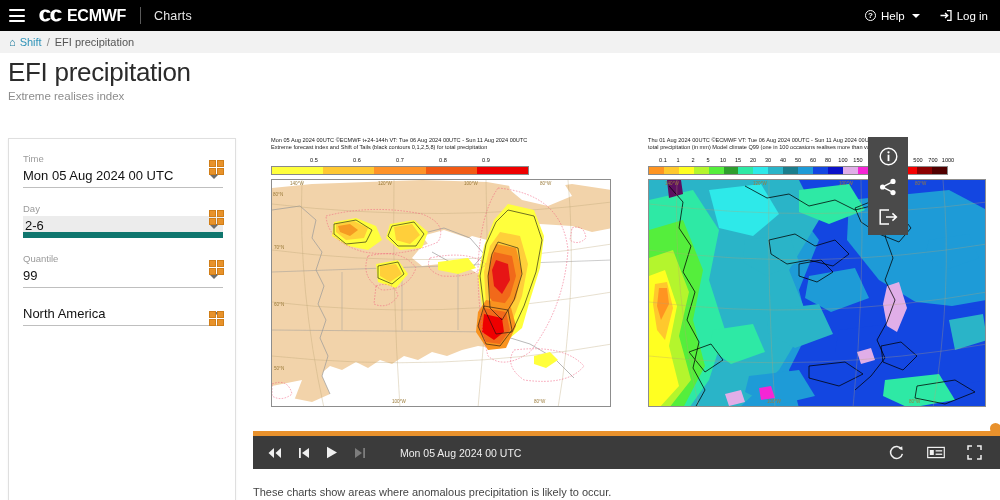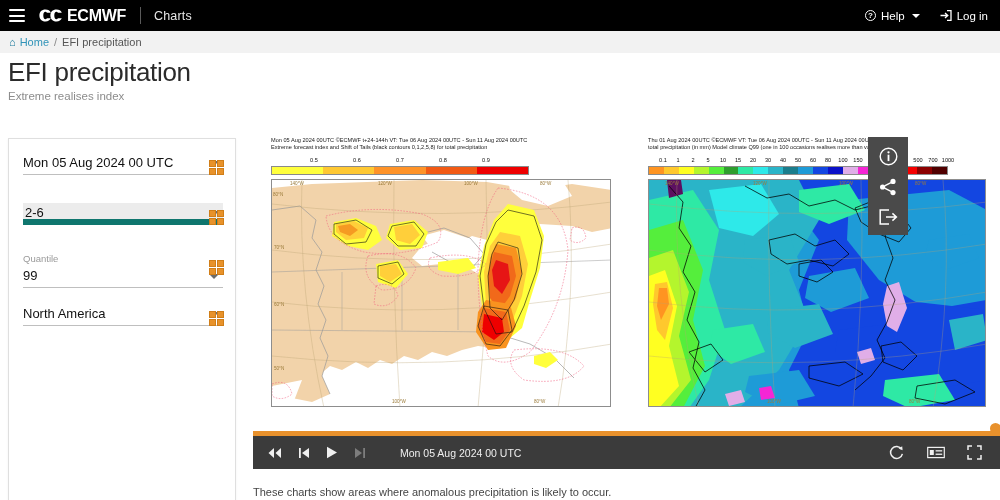--- a/index.html
+++ b/index.html
@@ -141,46 +141,48 @@
           <path d="M0.5 5.5 H7.5 M5 3 L7.8 5.5 L5 8" fill="none" stroke="#fff" stroke-width="1.3"></path>
         </svg>
         <span>Log in</span>
       </div>
     </div>
   </div>
 
   <div class="crumbbar">
     <div class="crumb">
       <span class="home-ico">⌂</span>
-      <a>Home</a>
+      <a>Shift</a>
       <span class="sep">/</span>
       <span class="cur">EFI precipitation</span>
     </div>
   </div>
 
   <div class="titlewrap">
     <div class="h1">EFI precipitation</div>
     <div class="sub">Extreme realises index</div>
   </div>
 
   <div class="sidecard">
     <div class="field" style="top:14px;">
+      <div class="lbl">Time</div>
       <div class="selbox">
         <div class="val">Mon 05 Aug 2024 00 UTC</div>
         <div class="arw"></div>
       </div>
     </div>
     <div class="gridico" style="left:200px; top:21px;">
       <i></i>
         <i></i>
         <i></i>
         <i></i>
     </div>
 
     <div class="field focused" style="top:64px;">
+      <div class="lbl">Day</div>
       <div class="selbox">
         <div class="val">2-6</div>
         <div class="arw"></div>
       </div>
     </div>
     <div class="gridico" style="left:200px; top:71px;">
       <i></i>
         <i></i>
         <i></i>
         <i></i>

